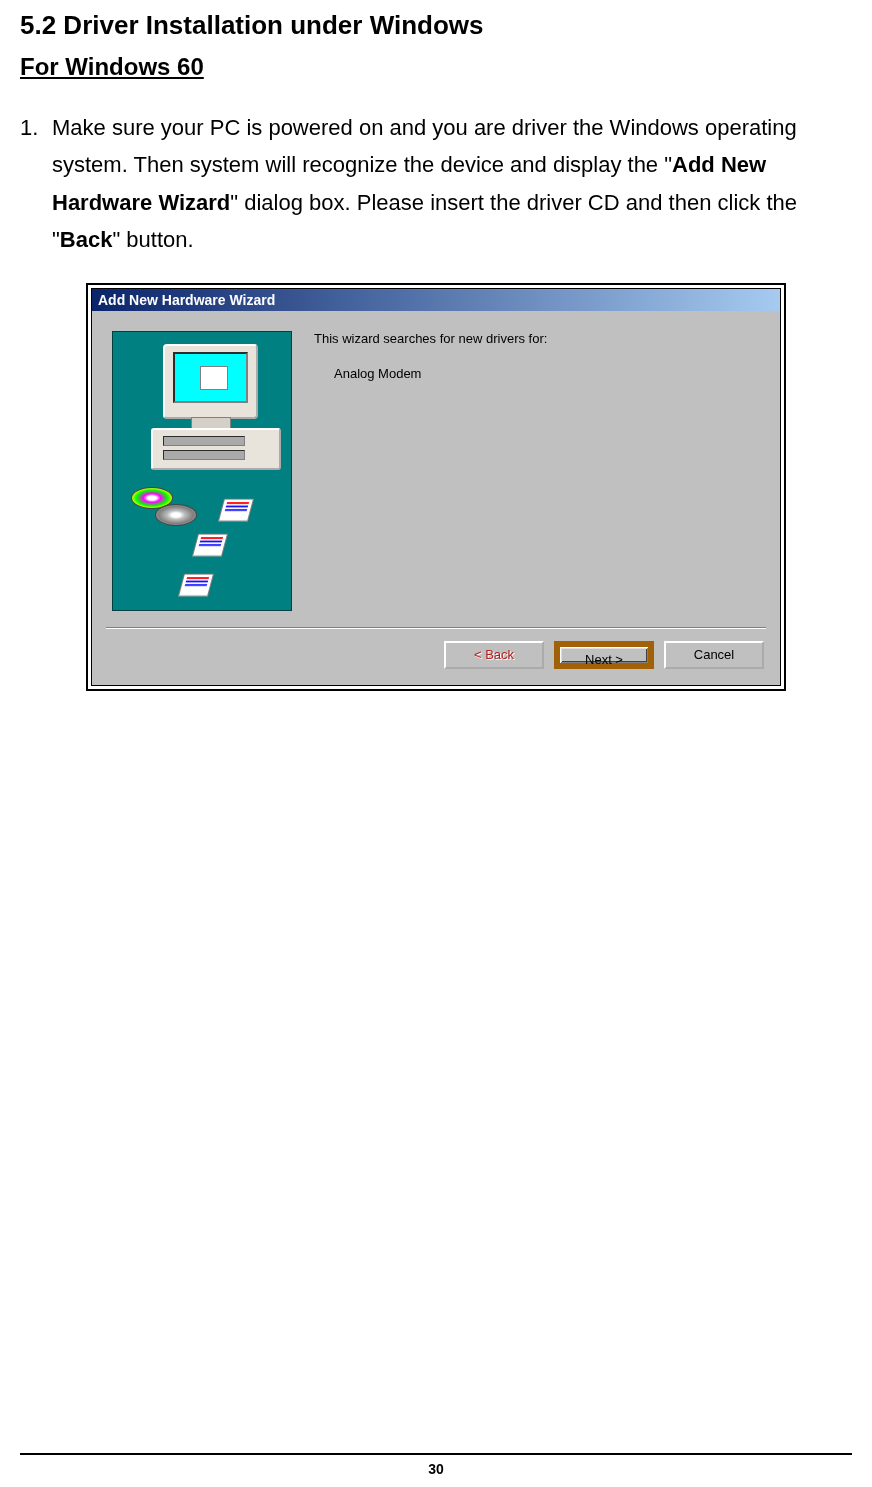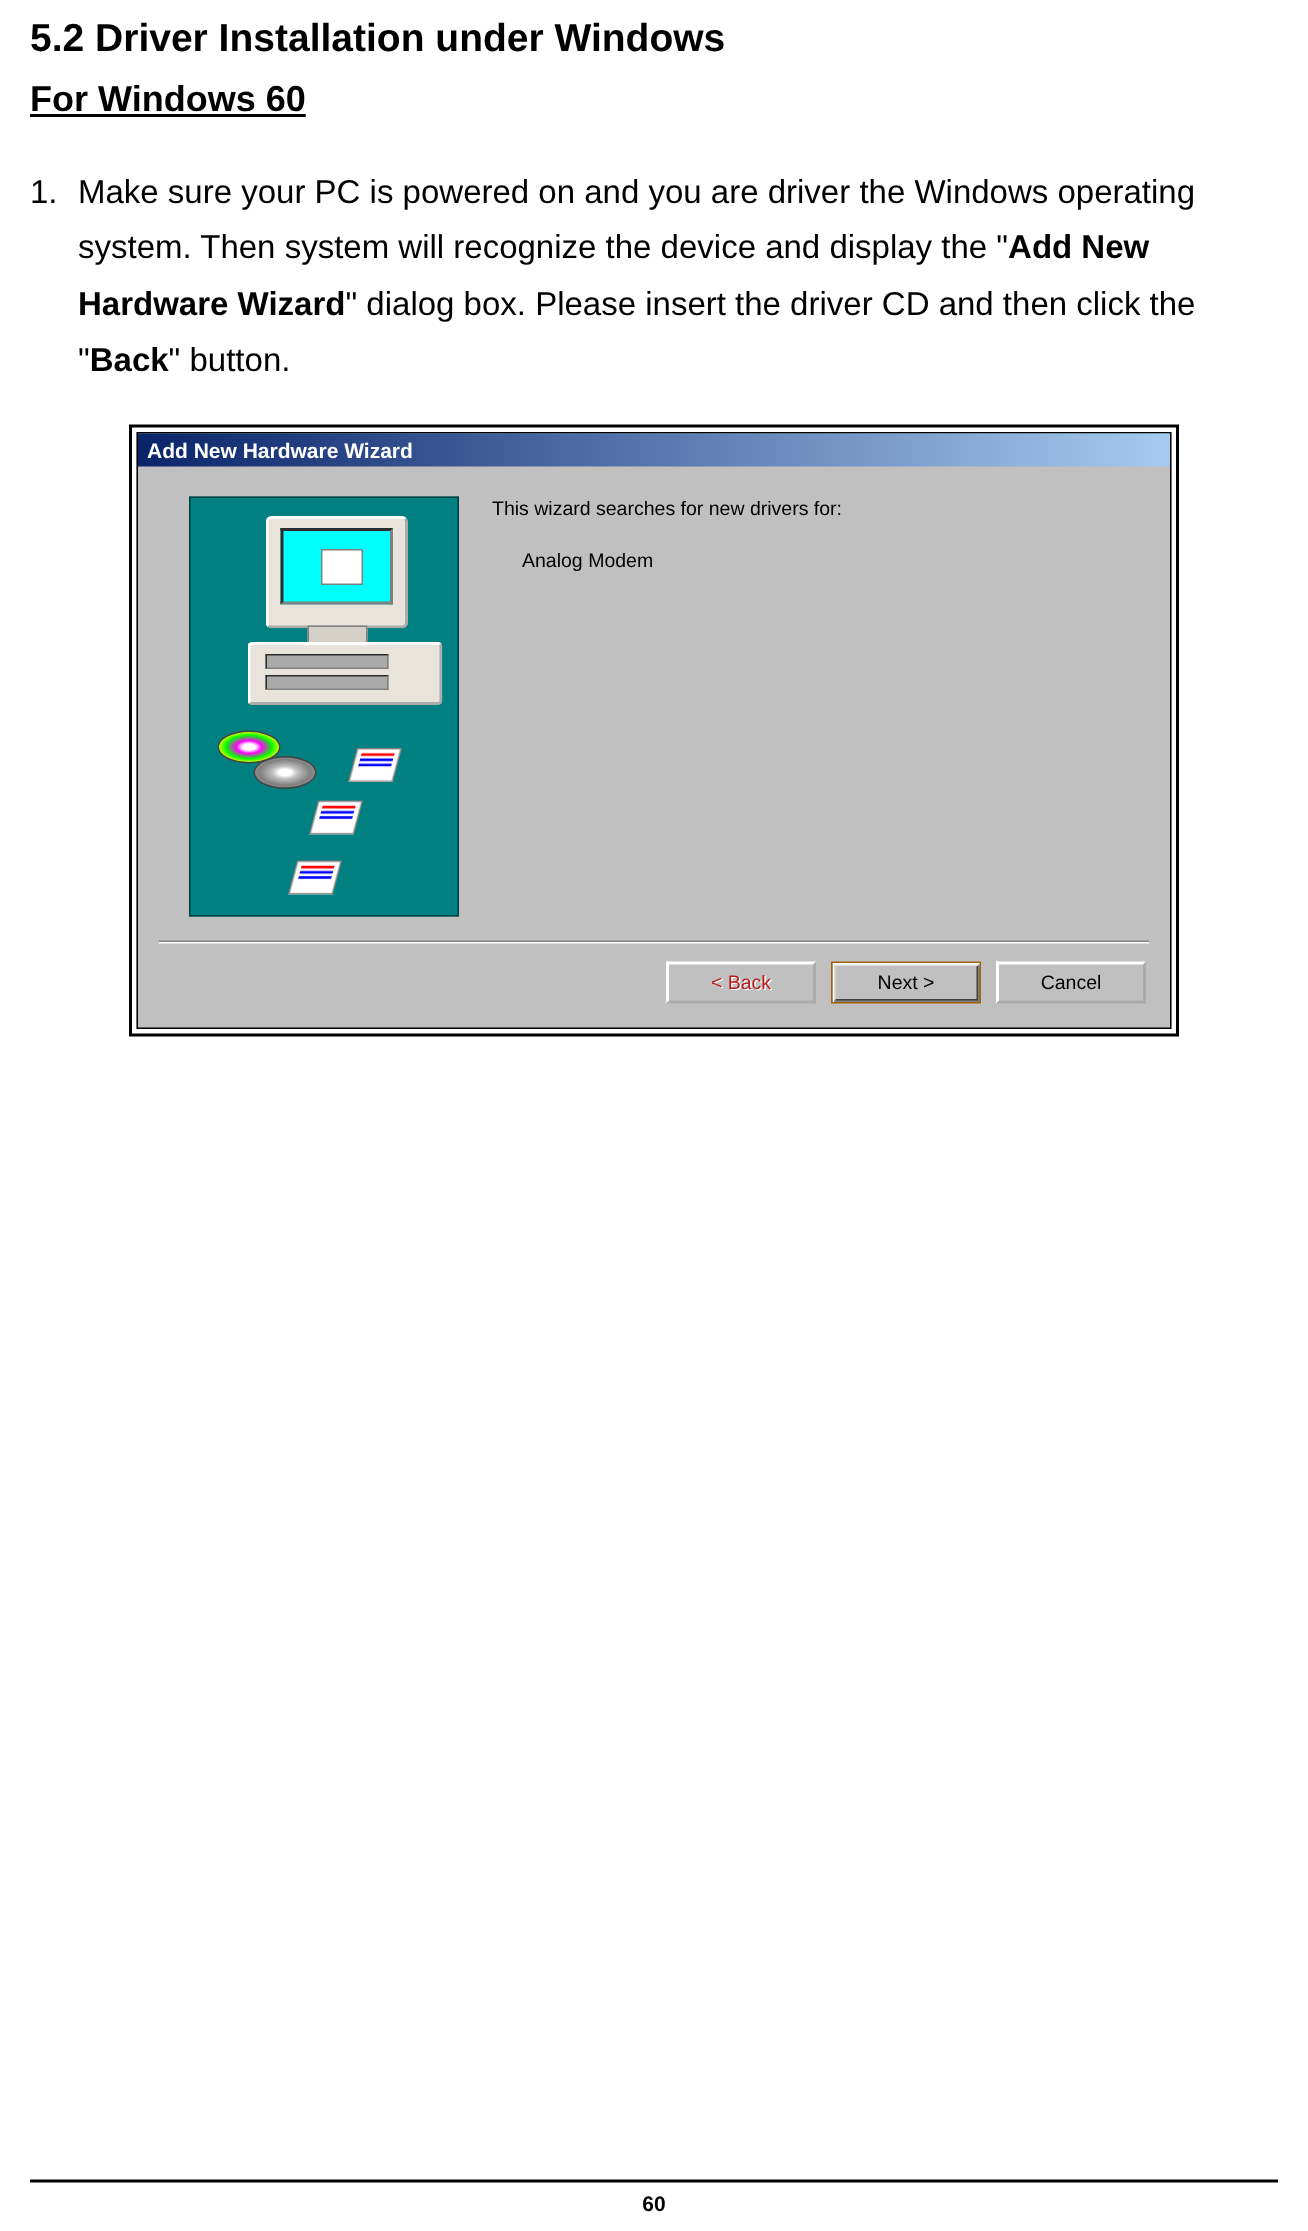--- a/index.html
+++ b/index.html
@@ -55,21 +55,21 @@
     }
     .titlebar {
       background: linear-gradient(to right, #0a246a, #a6caf0);
       color: #fff;
       padding: 3px 6px;
       font-weight: bold;
       font-size: 14px;
     }
     .dialog-body {
       display: flex;
-      padding: 20px 20px 10px 34px;
+      padding: 20px 20px 10px 20px;
     }
     .left-illustration {
       width: 180px;
       height: 280px;
       background: #008080;
       flex-shrink: 0;
       position: relative;
       border: 1px solid #004040;
       overflow: hidden;
     }
@@ -215,21 +215,21 @@
       font-size: 13px;
       text-align: center;
       line-height: 24px;
       cursor: default;
     }
     .win-btn.disabled {
       color: #b91c1c;
       text-shadow: 1px 1px 0 #fff;
     }
     .win-btn.default {
-      border: 1px solid #a16207;
+      border: 6px solid #a16207;
       box-shadow: inset 1px 1px 0 #fff, inset -1px -1px 0 #808080, inset 2px 2px 0 #dfdfdf, inset -2px -2px 0 #404040;
       line-height: 26px;
     }
     .footer {
       position: absolute;
       bottom: 10px;
       left: 20px;
       right: 20px;
     }
     .footer-line {
@@ -279,14 +279,14 @@
     <div class="button-row">
       <div class="win-btn disabled"><span>&lt; Back</span></div>
       <div class="win-btn default"><span>Next &gt;</span></div>
       <div class="win-btn"><span>Cancel</span></div>
     </div>
   </div>
 </div>
 
 <div class="footer">
   <div class="footer-line"></div>
-  <div class="page-num">60</div>
+  <div class="page-num">30</div>
 </div>
 
 </body></html>

